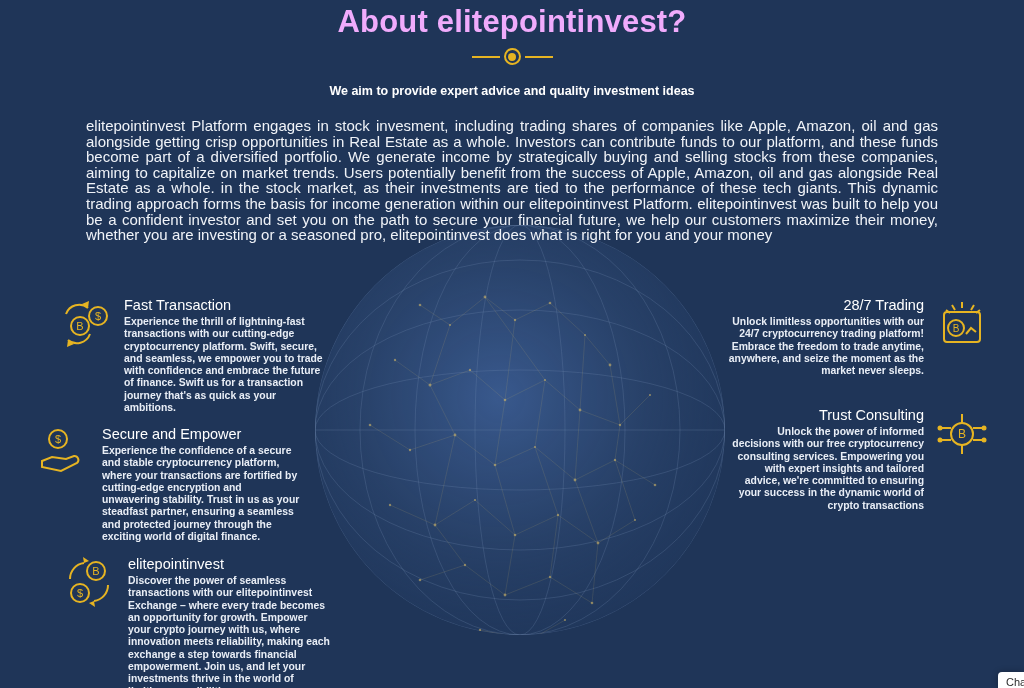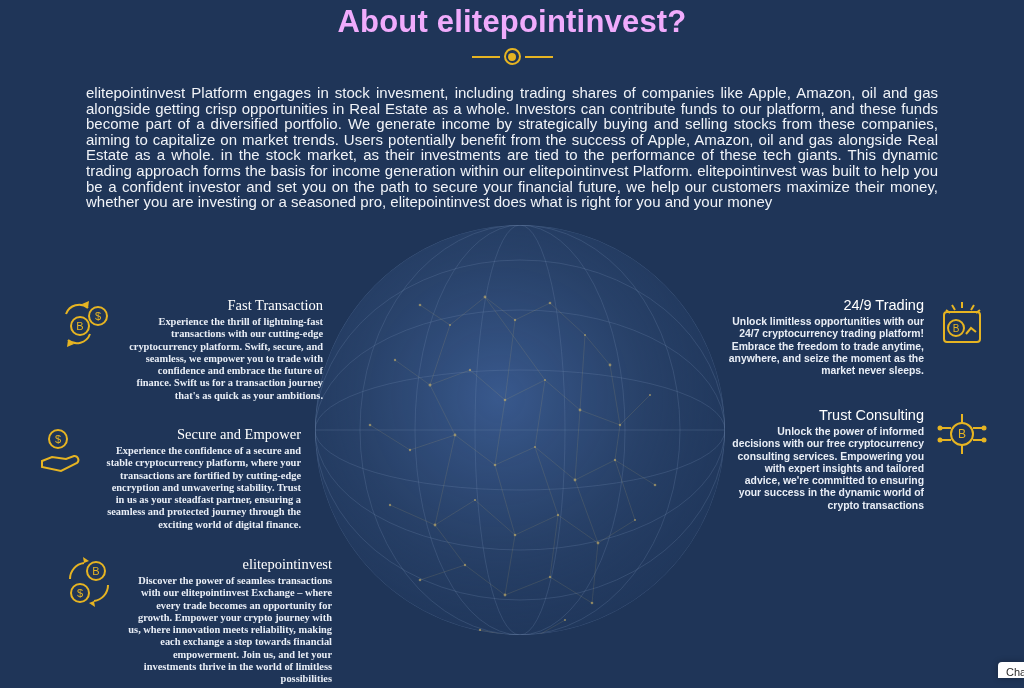--- a/index.html
+++ b/index.html
@@ -108,39 +108,39 @@
   }
   .feature .f-text {
     font-size: 10.4px;
     line-height: 12.3px;
     color: #e9eef6;
     font-weight: bold;
   }
   .feature.right .f-title,
   .feature.right .f-text { text-align: right; }
   .feature.left .f-title,
-  .feature.left .f-text { text-align: right; font-family: Liberation Serif, serif; }
+  .feature.left .f-text { text-align: left; }
 
   #feat-fast    { left: 58px;  top: 296px; width: 265px; }
   #feat-secure  { left: 36px;  top: 425px; width: 265px; }
   #feat-brand   { left: 62px;  top: 555px; width: 270px; }
   #feat-trading { left: 690px; top: 296px; width: 300px; }
   #feat-consult { left: 730px; top: 406px; width: 260px; }
 
   #feat-fast .f-body   { width: 200px; }
   #feat-secure .f-body { width: 205px; }
   #feat-brand .f-body  { width: 205px; }
   #feat-trading .f-body{ width: 205px; }
   #feat-consult .f-body{ width: 205px; }
 
   
   #chat-widget {
     position: absolute;
     right: 0px;
-    bottom: 10px;
+    bottom: 0px;
     z-index: 9;
     background: #ffffff;
     color: #2b2b2b;
     font-size: 11px;
     padding: 4px 8px 5px 8px;
     border-radius: 4px 0 0 0;
     box-shadow: 0 0 6px rgba(0,0,0,0.3);
     overflow: hidden;
     height: 16px;
     width: 26px;
@@ -229,20 +229,21 @@
 
 <div id="header">
   <div id="page-title">About elitepointinvest?</div>
   <div id="title-divider">
     <span class="bar"></span>
     <span class="dot-outer">
       <span class="dot-inner"></span>
     </span>
     <span class="bar"></span>
   </div>
+  <div id="subtitle">We aim to provide expert advice and quality investment ideas</div>
 </div>
 
 <p id="intro">elitepointinvest Platform engages in stock invesment, including trading shares of companies like Apple, Amazon, oil and gas alongside getting crisp opportunities in Real Estate as a whole. Investors can contribute funds to our platform, and these funds become part of a diversified portfolio. We generate income by strategically buying and selling stocks from these companies, aiming to capitalize on market trends. Users potentially benefit from the success of Apple, Amazon, oil and gas alongside Real Estate as a whole. in the stock market, as their investments are tied to the performance of these tech giants. This dynamic trading approach forms the basis for income generation within our elitepointinvest Platform. elitepointinvest was built to help you be a confident investor and set you on the path to secure your financial future, we help our customers maximize their money, whether you are investing or a seasoned pro, elitepointinvest does what is right for you and your money</p>
 
 <div class="feature left" id="feat-fast">
   <div class="icon-wrap">
     <svg width="56" height="56" viewBox="0 0 56 56" fill="none" stroke="#e6b422" stroke-width="2">
       <path d="M8 18 a14 14 0 0 1 22 -6"></path>
       <path d="M30 12 l1 -7 l-7 3 z" fill="#e6b422" stroke="none"></path>
       <path d="M32 38 a14 14 0 0 1 -22 6"></path>
@@ -296,21 +297,21 @@
   <div class="icon-wrap">
     <svg width="56" height="56" viewBox="0 0 56 56" fill="none" stroke="#e6b422" stroke-width="2">
       <rect x="10" y="16" width="36" height="30" rx="3"></rect>
       <circle cx="22" cy="32" r="8"></circle>
       <text x="22" y="36" font-size="10" fill="#e6b422" stroke="none" text-anchor="middle" font-family="'Liberation Sans',sans-serif">B</text>
       <path d="M32 38 l5 -6 l5 4"></path>
       <path d="M28 6 v6 M18 9 l3 5 M40 9 l-3 5 M12 14 l4 3 M46 14 l-4 3"></path>
     </svg>
   </div>
   <div class="f-body">
-    <div class="f-title">24/9 Trading</div>
+    <div class="f-title">28/7 Trading</div>
     <div class="f-text">Unlock limitless opportunities with our 24/7 cryptocurrency trading platform! Embrace the freedom to trade anytime, anywhere, and seize the moment as the market never sleeps.</div>
   </div>
 </div>
 
 <div class="feature right" id="feat-consult">
   <div class="icon-wrap">
     <svg width="56" height="56" viewBox="0 0 56 56" fill="none" stroke="#e6b422" stroke-width="2">
       <circle cx="28" cy="28" r="11"></circle>
       <text x="28" y="32" font-size="12" fill="#e6b422" stroke="none" text-anchor="middle" font-family="'Liberation Sans',sans-serif">B</text>
       <path d="M39 22 h9 M39 34 h9 M8 22 h9 M8 34 h9"></path>

